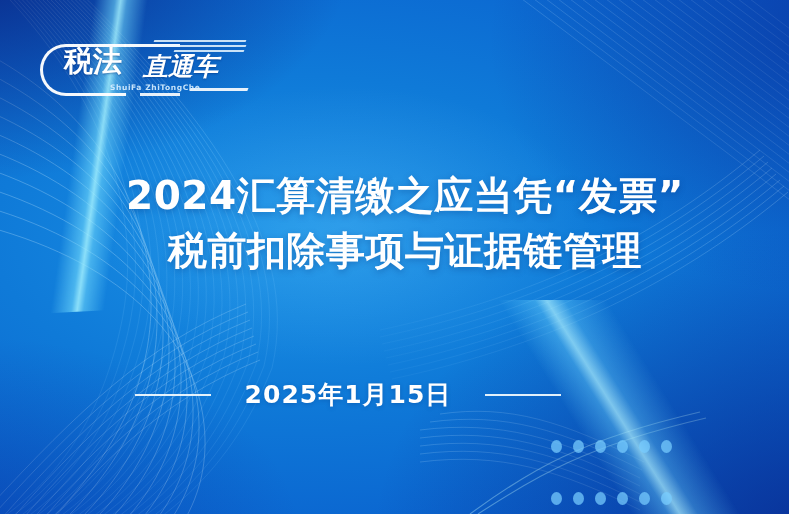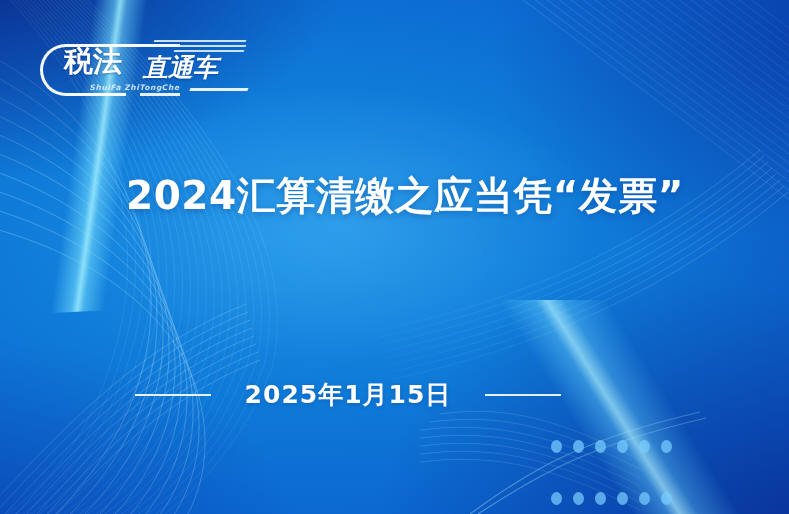--- a/index.html
+++ b/index.html
@@ -97,35 +97,34 @@
     font-size: 29px;
     font-weight: 700;
     color: #ffffff;
     letter-spacing: 0px;
     line-height: 34px;
     text-shadow: 0 1px 2px rgba(0,40,110,0.45);
   }
   .logo-sub {
     position: absolute;
     left: 103px; top: 10px;
-    font-family: Liberation Sans, sans-serif;
+    font-family: Liberation Serif, serif;
     font-size: 25px;
     font-weight: 700;
     font-style: italic;
     color: #ffffff;
     line-height: 30px;
     text-shadow: 0 1px 2px rgba(0,40,110,0.45);
   }
   .logo-pinyin {
     position: absolute;
-    left: 50px; top: 41px;
+    left: 70px; top: 41px;
     font-family: "DejaVu Sans", sans-serif;
     font-size: 7.5px;
     font-weight: 700;
-    font-style: italic;
     letter-spacing: 0.6px;
     color: rgba(215,238,255,0.92);
   }
   .logo-speedlines {
     position: absolute;
     left: 108px; top: -2px;
     width: 102px; height: 16px;
   }
   .logo-speedlines i {
     position: absolute;
@@ -339,20 +338,21 @@
       <i style="left:26px; top:10px; width:70px;"></i>
     </div>
     <div class="logo-main">税法</div>
     <div class="logo-sub">直通车</div>
     <div class="logo-underline"></div>
     <div class="logo-pinyin">ShuiFa ZhiTongChe</div>
   </div>
 
   <div class="title-block">
     <div class="title-line">2024汇算清缴之应当凭“发票”</div>
+    <div class="title-line">税前扣除事项与证据链管理</div>
   </div>
 
   <div class="date-row">
     <div class="date-rule"></div>
     <div class="date-text">2025年1月15日</div>
     <div class="date-rule"></div>
   </div>
 
   <div class="dots">
     <span></span>

